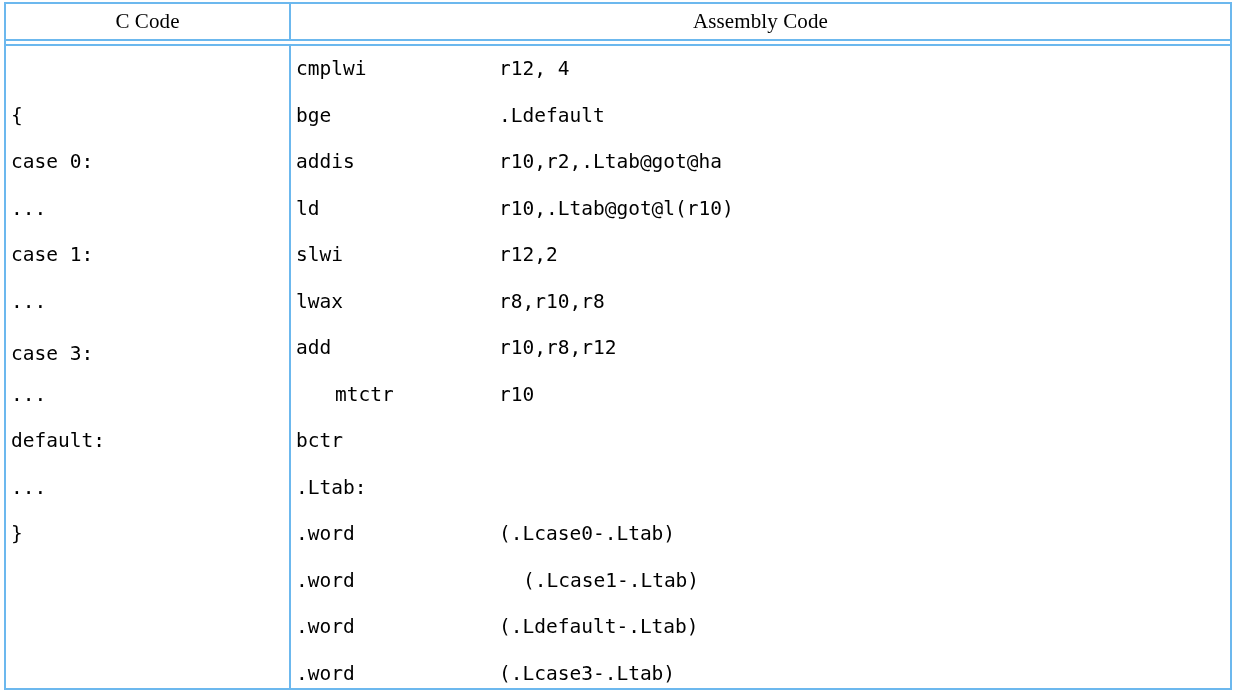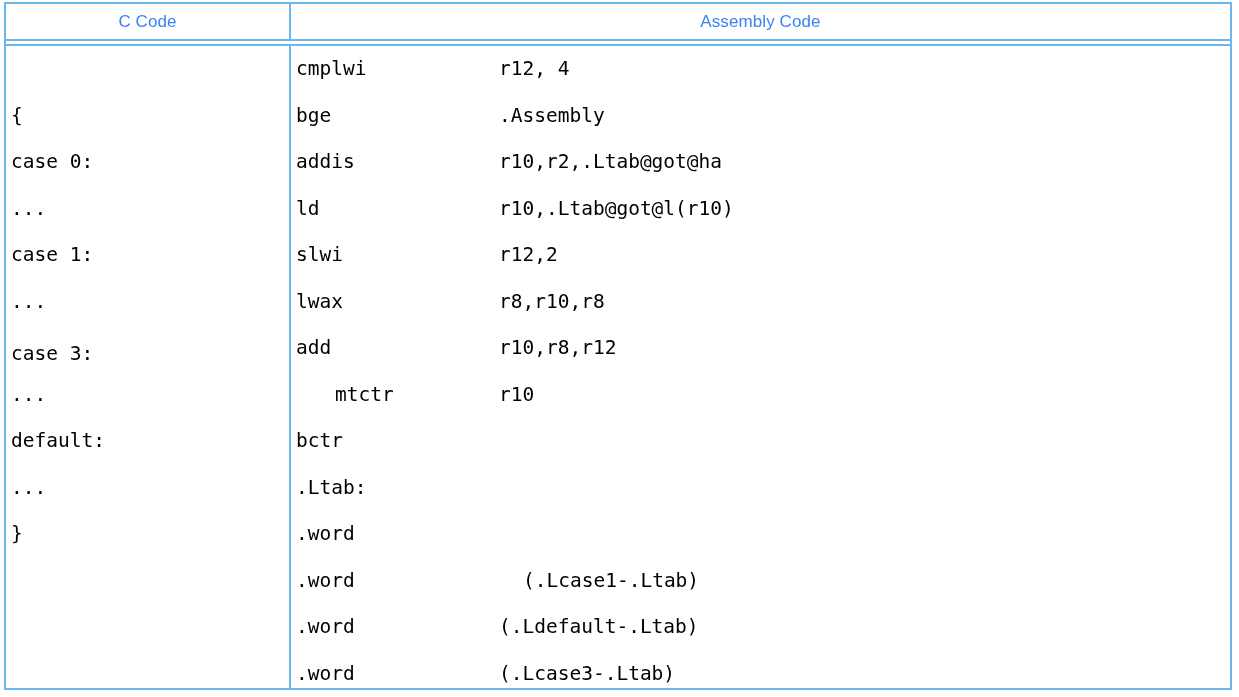--- a/index.html
+++ b/index.html
@@ -31,23 +31,23 @@
   
   .thead {
     position: relative;
     height: 35px;
     display: flex;
   }
   .th {
     display: flex;
     align-items: center;
     justify-content: center;
-    font-size: 17px;
-    font-family: Liberation Sans, sans-serif;
-    color: #3b82f6;
+    font-size: 21px;
+    font-family: Liberation Serif, serif;
+    color: #000000;
     letter-spacing: 0.1px;
     white-space: nowrap;
   }
   .th-c {
     width: 285px;
     box-sizing: border-box;
     border-right: 2px solid #6cb8ee;
     height: 100%;
   }
   .th-asm {
@@ -125,36 +125,37 @@
         <div class="code-line" style="top: 285px;">case 3:</div>
         <div class="code-line" style="top: 325.5px;">...</div>
         <div class="code-line" style="top: 372px;">default:</div>
         <div class="code-line" style="top: 418.5px;">...</div>
         <div class="code-line" style="top: 465px;">}</div>
       </div>
     <div class="col-asm" id="asm-col">
         <div class="code-line asm-mnem" style="top: 0px;">cmplwi</div>
         <div class="code-line asm-ops" style="top: 0px;">r12, 4</div>
         <div class="code-line asm-mnem" style="top: 46.5px;">bge</div>
-        <div class="code-line asm-ops" style="top: 46.5px;">.Assembly</div>
+        <div class="code-line asm-ops" style="top: 46.5px;">.Ldefault</div>
         <div class="code-line asm-mnem" style="top: 93px;">addis</div>
         <div class="code-line asm-ops" style="top: 93px;">r10,r2,.Ltab@got@ha</div>
         <div class="code-line asm-mnem" style="top: 139.5px;">ld</div>
         <div class="code-line asm-ops" style="top: 139.5px;">r10,.Ltab@got@l(r10)</div>
         <div class="code-line asm-mnem" style="top: 186px;">slwi</div>
         <div class="code-line asm-ops" style="top: 186px;">r12,2</div>
         <div class="code-line asm-mnem" style="top: 232.5px;">lwax</div>
         <div class="code-line asm-ops" style="top: 232.5px;">r8,r10,r8</div>
         <div class="code-line asm-mnem" style="top: 279px;">add</div>
         <div class="code-line asm-ops" style="top: 279px;">r10,r8,r12</div>
         <div class="code-line asm-mnem" style="top: 325.5px; margin-left: 39px;">mtctr</div>
         <div class="code-line asm-ops" style="top: 325.5px;">r10</div>
         <div class="code-line asm-mnem" style="top: 372px;">bctr</div>
         <div class="code-line asm-mnem" style="top: 418.5px;">.Ltab:</div>
         <div class="code-line asm-mnem" style="top: 465px;">.word</div>
+        <div class="code-line asm-ops" style="top: 465px;">(.Lcase0-.Ltab)</div>
         <div class="code-line asm-mnem" style="top: 511.5px;">.word</div>
         <div class="code-line asm-ops" style="top: 511.5px; margin-left: 24px;">(.Lcase1-.Ltab)</div>
         <div class="code-line asm-mnem" style="top: 558px;">.word</div>
         <div class="code-line asm-ops" style="top: 558px;">(.Ldefault-.Ltab)</div>
         <div class="code-line asm-mnem" style="top: 604.5px;">.word</div>
         <div class="code-line asm-ops" style="top: 604.5px;">(.Lcase3-.Ltab)</div>
       </div>
   </div>
 
 </div>

